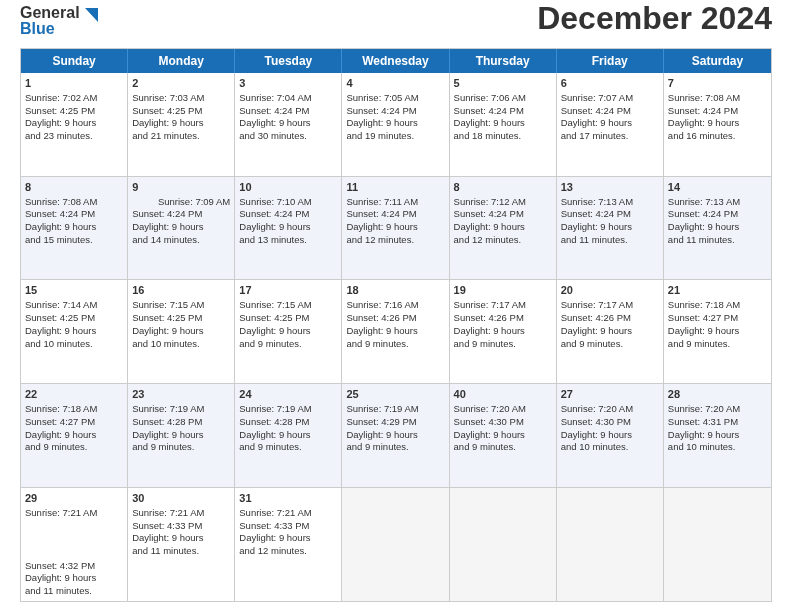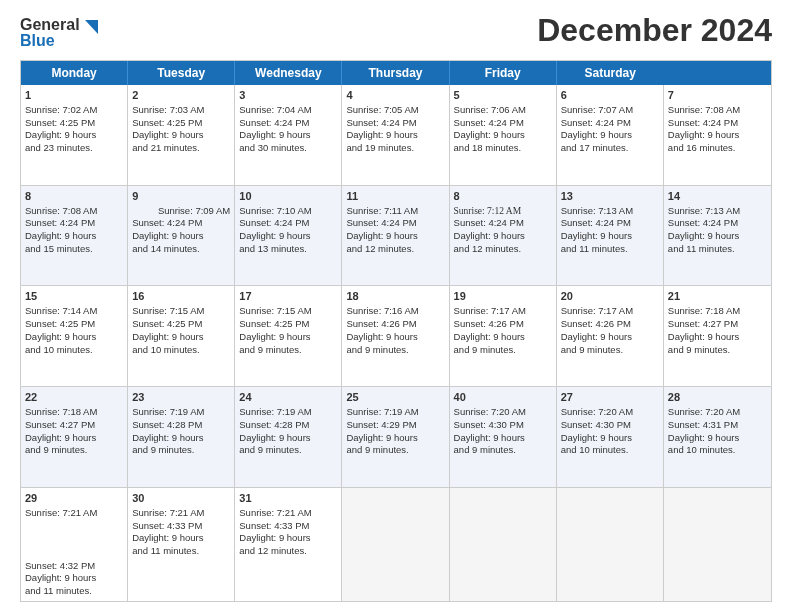--- a/index.html
+++ b/index.html
@@ -6,21 +6,21 @@
     body {
       font-family: Arial, sans-serif;
       background: #fff;
       width: 792px;
       height: 612px;
       overflow: hidden;
     }
     .page {
       width: 792px;
       height: 612px;
-      padding: 12px 20px 10px 20px;
+      padding: 0 20px 10px 20px;
       display: flex;
       flex-direction: column;
     }
     .header {
       display: flex;
       justify-content: space-between;
       align-items: flex-start;
       margin-bottom: 8px;
     }
     .title-block {
@@ -103,20 +103,21 @@
           <polygon points="65,8 78,8 78,22" fill="#1a6eb5"></polygon>
         </svg>
       </div>
     <div class="title-block">
       <div class="main-title">December 2024</div>
     </div>
   </div>
 
   <div class="calendar">
     <div class="cal-header" id="cal-header-row">
+        <div class="cal-header-cell">Sunday</div>
         <div class="cal-header-cell">Monday</div>
         <div class="cal-header-cell">Tuesday</div>
         <div class="cal-header-cell">Wednesday</div>
         <div class="cal-header-cell">Thursday</div>
         <div class="cal-header-cell">Friday</div>
         <div class="cal-header-cell">Saturday</div>
       </div>
     <div class="cal-body" id="cal-body">
         <div class="cal-row">
           <div class="cal-cell">
@@ -193,21 +194,21 @@
           </div>
           <div class="cal-cell shaded">
             <span class="day-num">11</span>
             <span style="display: block;">Sunrise: 7:11 AM</span>
             <span style="display: block;">Sunset: 4:24 PM</span>
             <span style="display: block;">Daylight: 9 hours</span>
             <span style="display: block;">and 12 minutes.</span>
           </div>
           <div class="cal-cell shaded">
             <span class="day-num">8</span>
-            <span style="display: block; font-family: Liberation Serif, serif;">Sunrise: 7:12 AM</span>
+            <span style="display: block;">Sunrise: 7:12 AM</span>
             <span style="display: block;">Sunset: 4:24 PM</span>
             <span style="display: block;">Daylight: 9 hours</span>
             <span style="display: block;">and 12 minutes.</span>
           </div>
           <div class="cal-cell shaded">
             <span class="day-num">13</span>
             <span style="display: block;">Sunrise: 7:13 AM</span>
             <span style="display: block;">Sunset: 4:24 PM</span>
             <span style="display: block;">Daylight: 9 hours</span>
             <span style="display: block;">and 11 minutes.</span>

